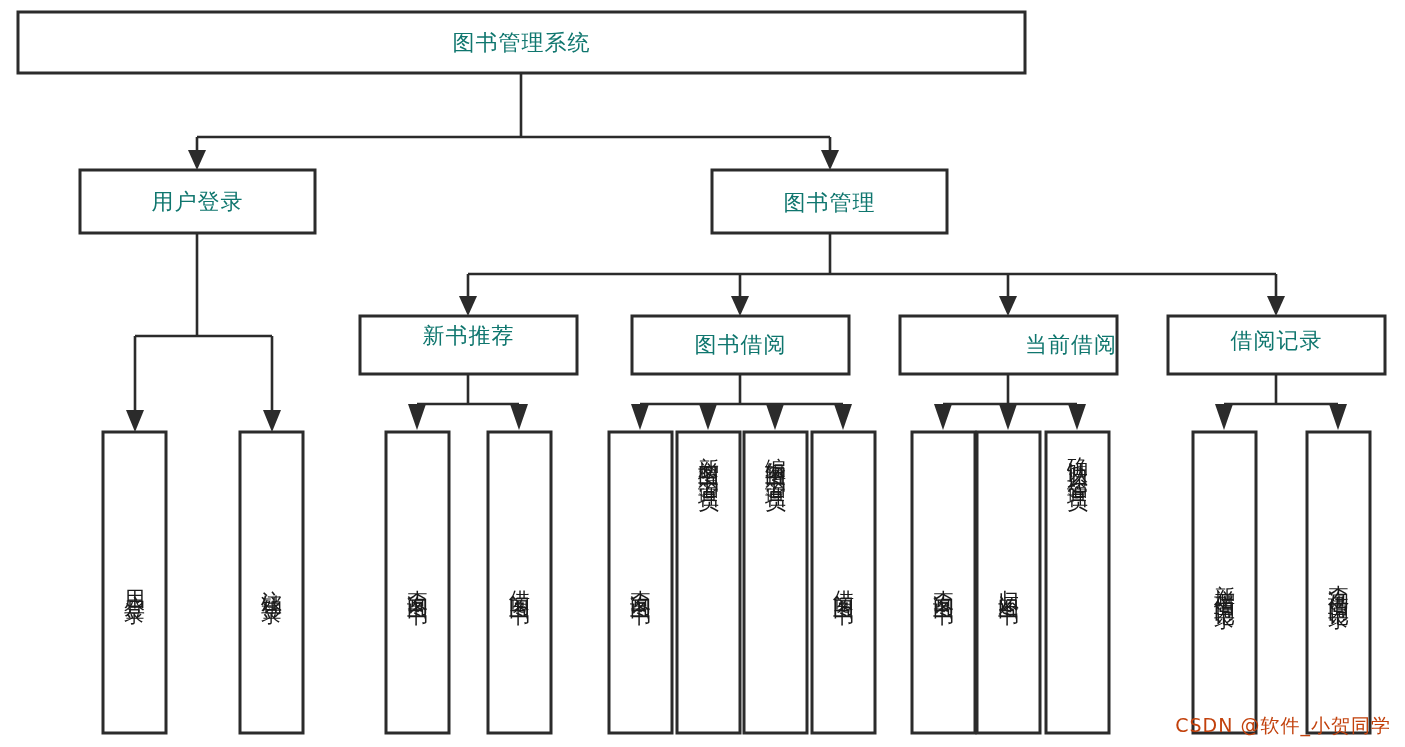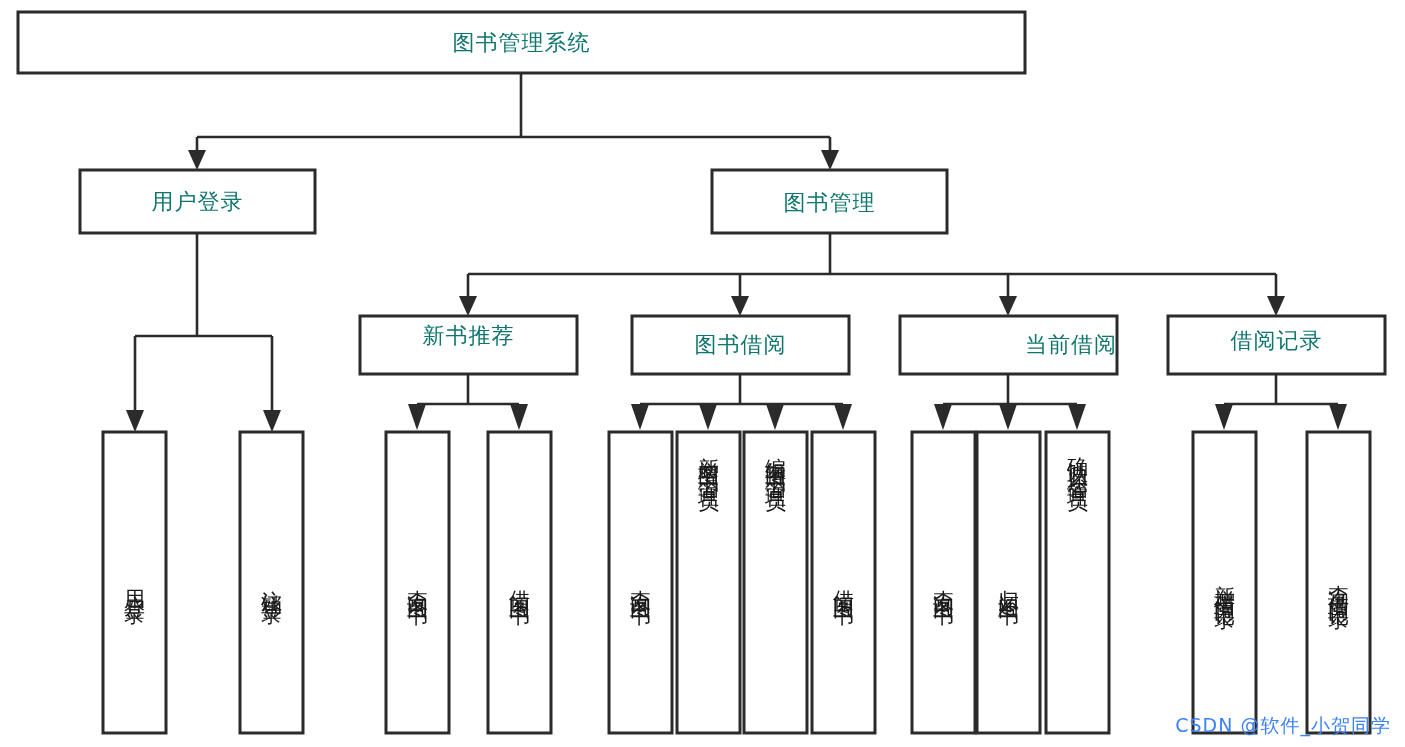--- a/index.html
+++ b/index.html
@@ -76,21 +76,21 @@
     color: #0f766e;
     letter-spacing: 1px;
     white-space: nowrap;
   }
   #watermark {
     position: absolute;
     right: 14px;
     bottom: 8px;
     font-family: "DejaVu Sans", "Liberation Sans", sans-serif;
     font-size: 19px;
-    color: #3b82f6;
+    color: #c2410c;
     letter-spacing: 1px;
     white-space: nowrap;
     pointer-events: none;
   }
 </style>
 </head>
 <body>
 
 <div id="diagram-root">
 

